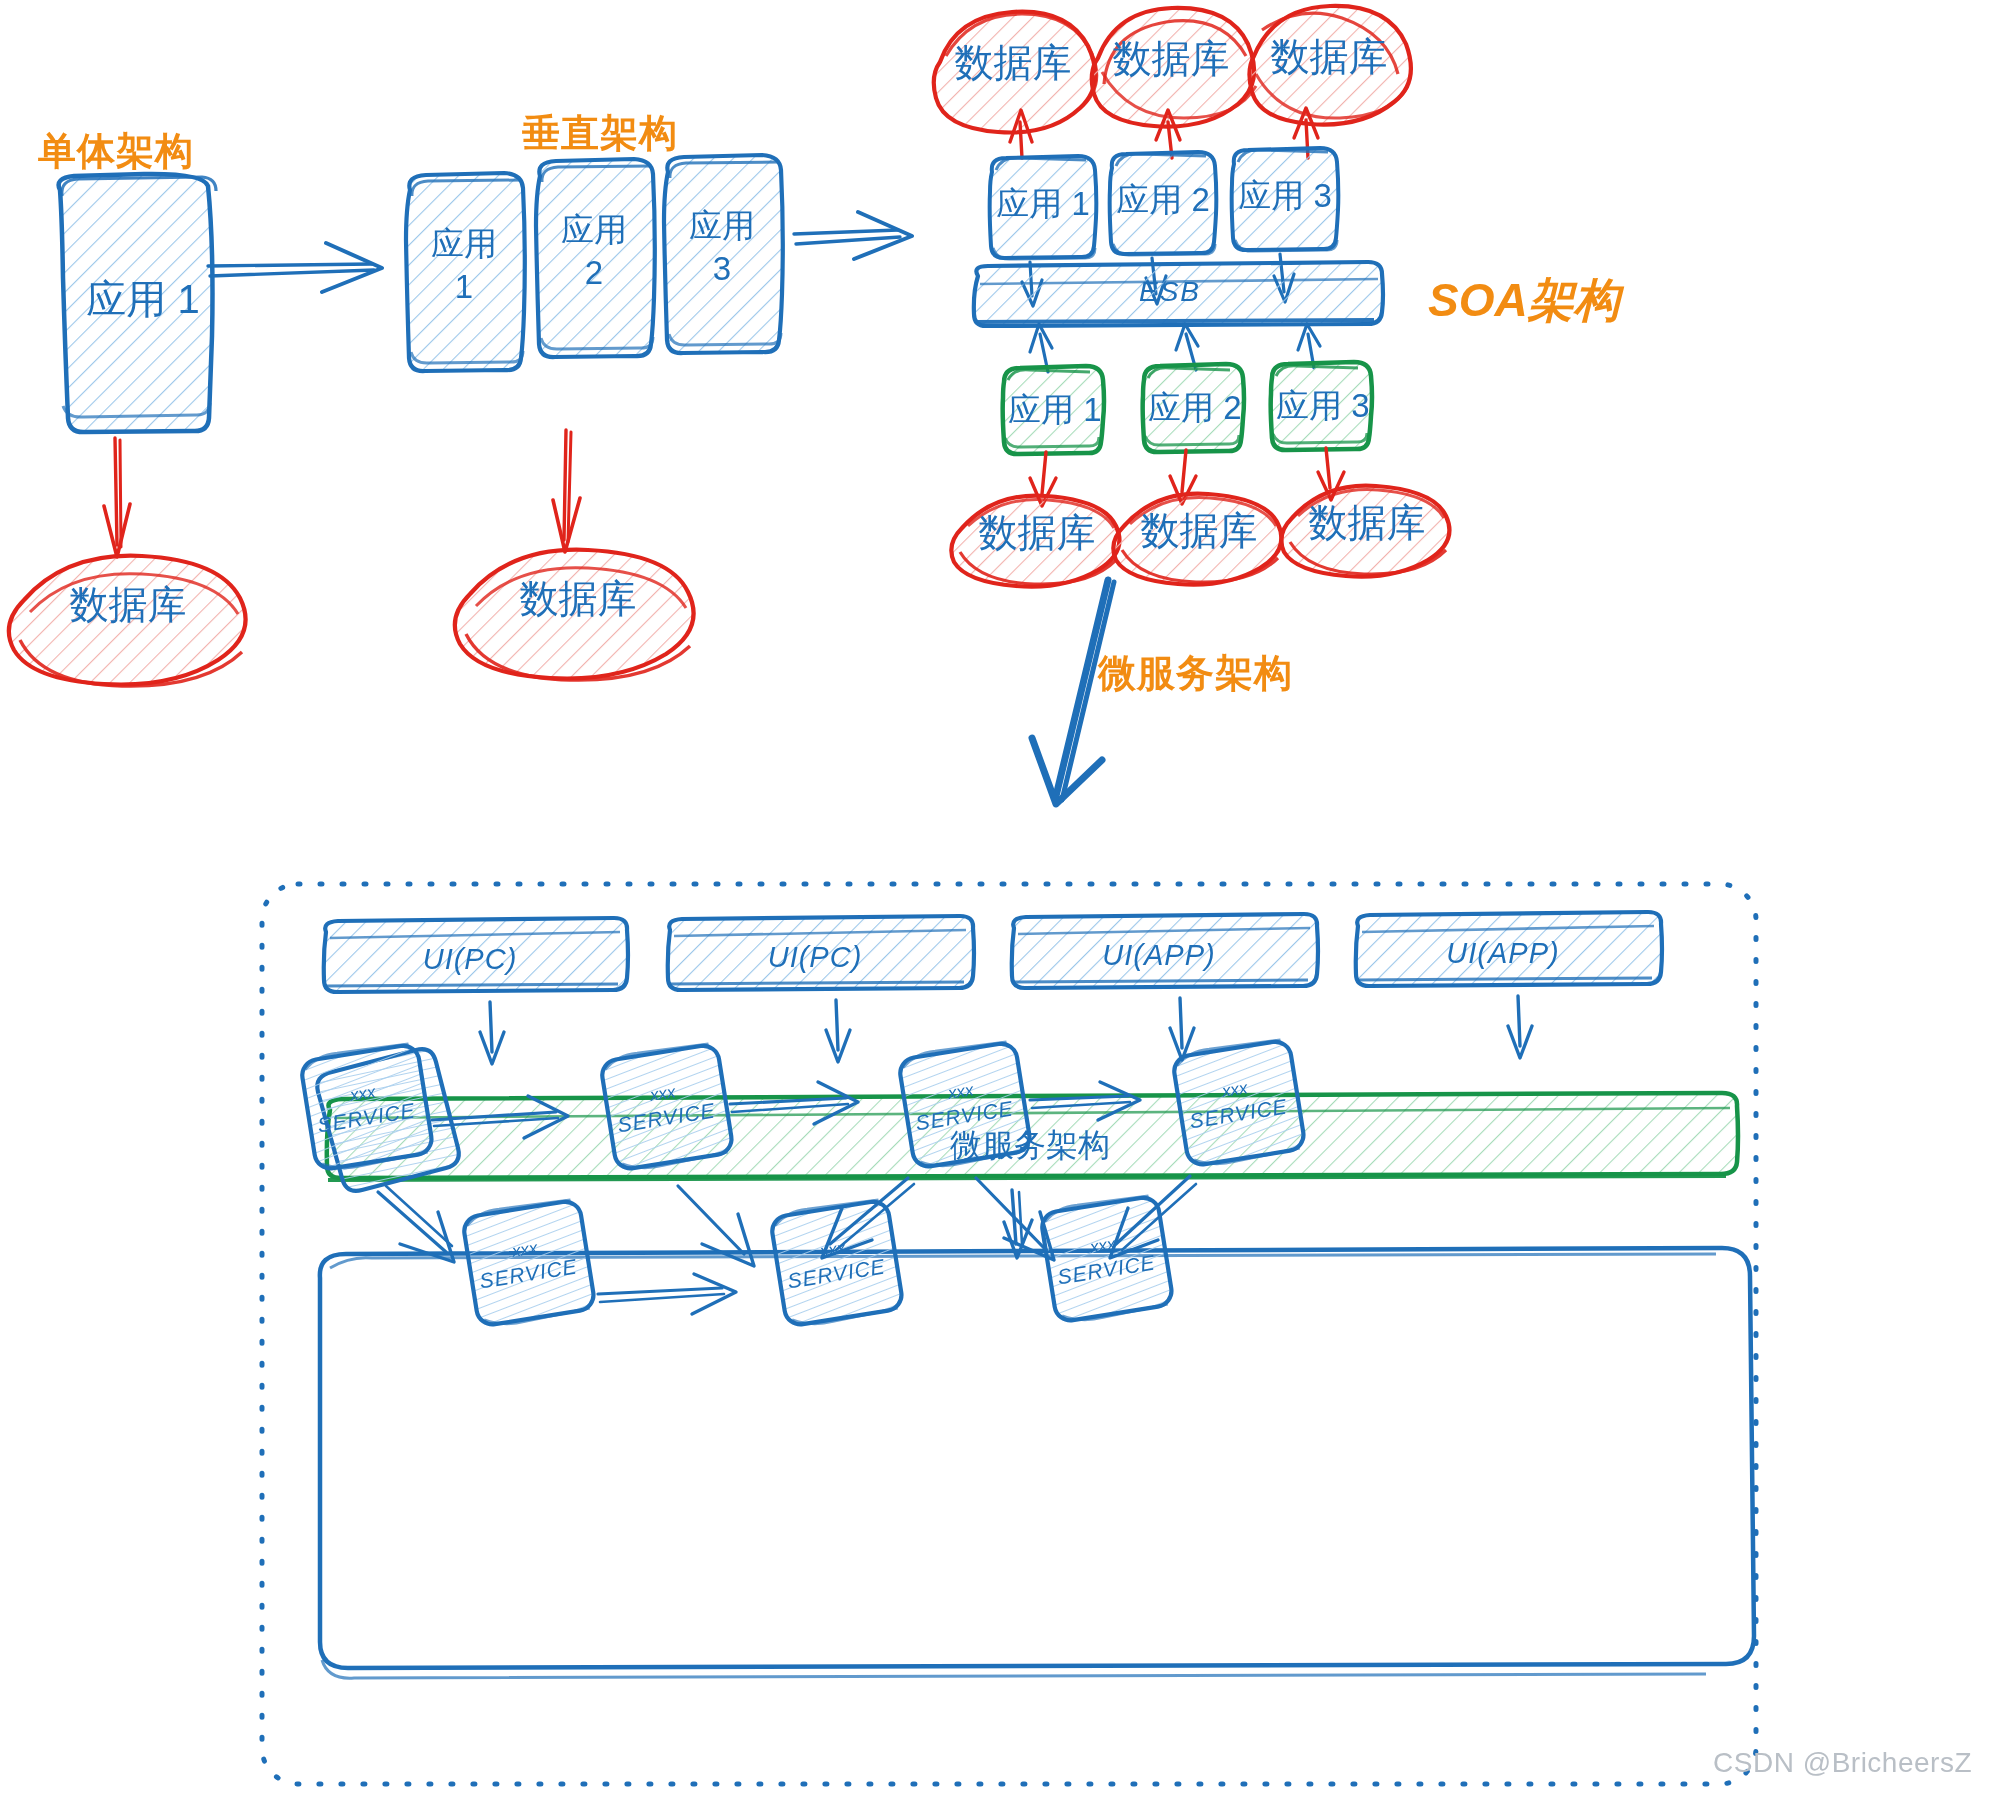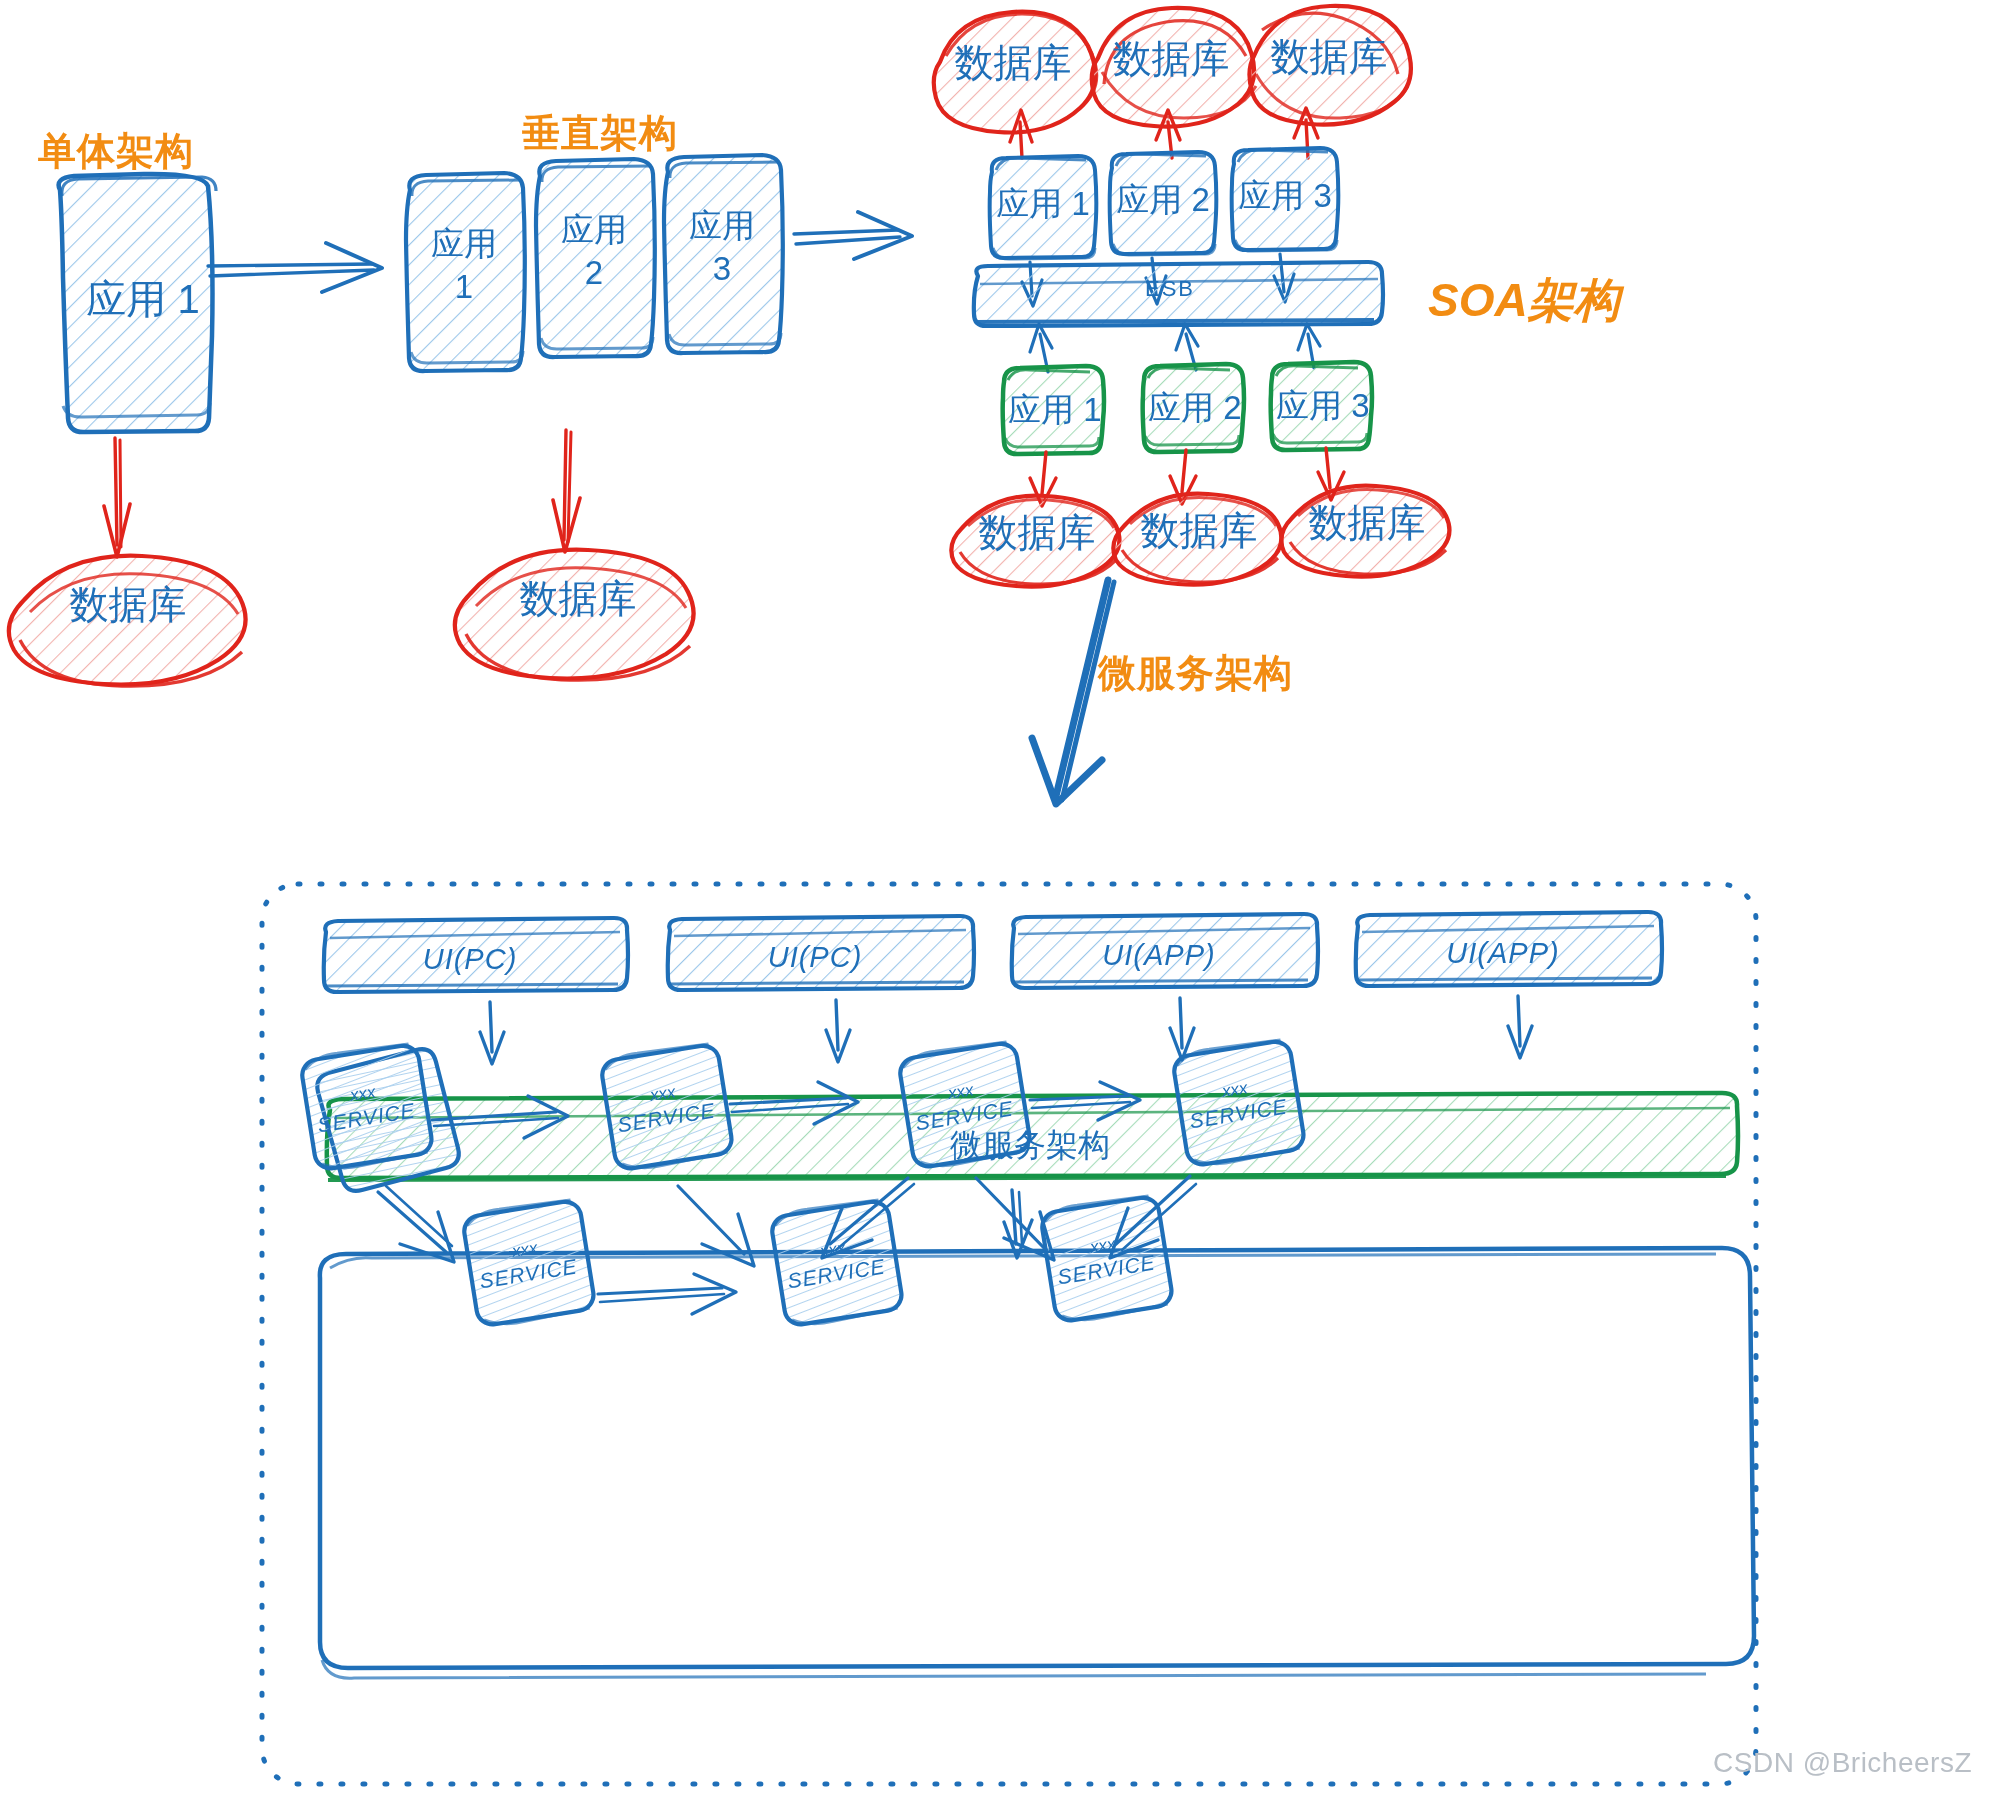--- a/index.html
+++ b/index.html
@@ -14,21 +14,21 @@
   .lbl-cn{font-size:38px;letter-spacing:1px;}
   .lbl-soa{font-size:46px;font-style:italic;}
 
   .node-txt{
     position:absolute;color:#1F6FB8;white-space:nowrap;
     pointer-events:none;text-align:center;
   }
   .t-app-big{font-size:40px;}
   .t-app{font-size:33px;}
   .t-db{font-size:39px;}
-  .t-esb{font-size:22px;letter-spacing:2px;}
+  .t-esb{font-size:28px;font-style:italic;letter-spacing:2px;}
   .t-ui{font-size:29px;font-style:italic;letter-spacing:1px;}
   .t-gw{font-size:32px;}
   .t-svc{font-size:21px;font-style:italic;letter-spacing:1px;line-height:1.35;}
   .t-xxx{font-size:17px;font-style:italic;}
 
   .watermark{
     position:absolute;right:26px;bottom:16px;
     color:#b9bfc6;font-size:28px;letter-spacing:.5px;
   }
 </style>

